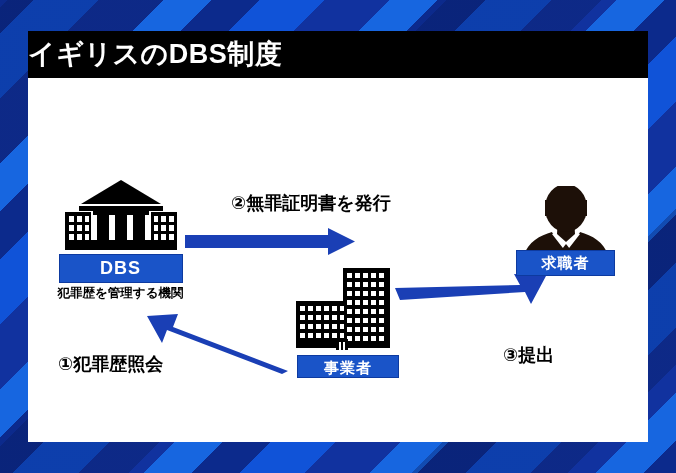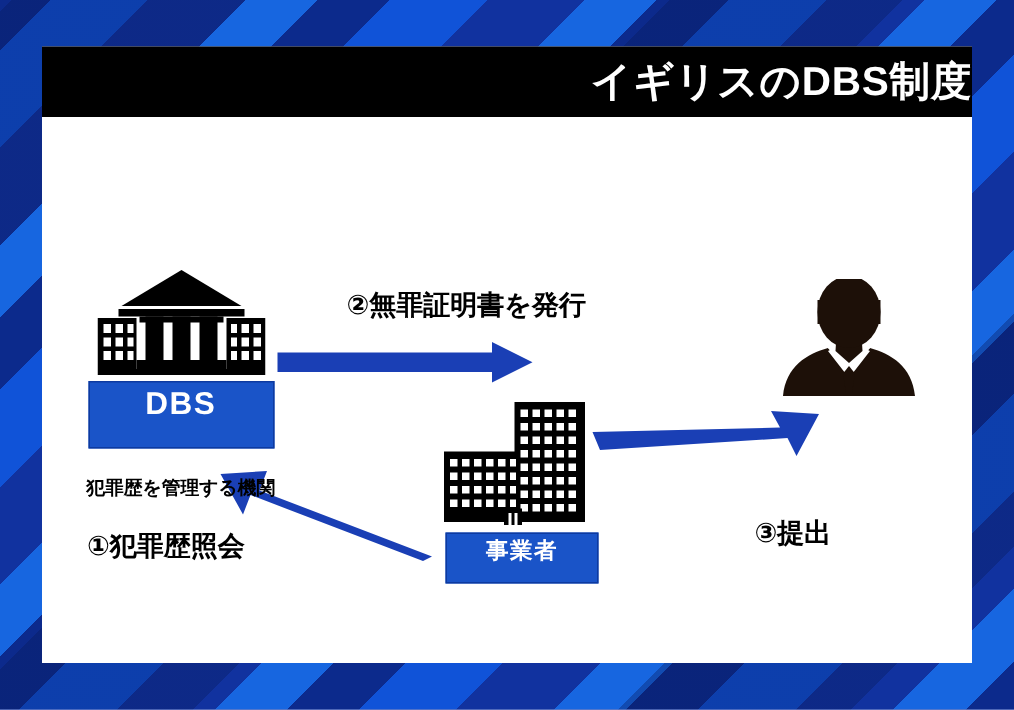--- a/index.html
+++ b/index.html
@@ -32,21 +32,21 @@
   }
 
   
   .card{
     position:absolute;left:28px;top:31px;width:620px;height:411px;
     background:#ffffff;
   }
   .banner{
     position:absolute;left:0;top:0;width:620px;height:47px;
     background:#000000;
-    display:flex;align-items:center;justify-content:flex-end;
+    display:flex;align-items:center;justify-content:flex-start;
   }
   .banner-title{
     color:#ffffff;font-size:27px;font-weight:bold;letter-spacing:.5px;
     line-height:1;white-space:nowrap;
   }
   .canvas{position:absolute;left:0;top:47px;width:620px;height:364px;}
 
   
   .node{position:absolute;}
   .label-box{
@@ -56,29 +56,29 @@
   }
   .caption{
     font-size:12.5px;font-weight:bold;color:#000;text-align:center;
     white-space:nowrap;line-height:1;
   }
 
   
   #node-dbs{left:5px;top:100px;width:175px;}
   #node-dbs .icon-wrap{height:72px;display:flex;align-items:flex-end;justify-content:center;}
   #node-dbs .label-box{
-    width:122px;margin:4px auto 0;padding:4px 0 18px;font-size:21px;letter-spacing:1px;
-  }
-  #node-dbs .caption{margin-top:20px;font-size:12.5px;}
+    width:122px;margin:4px auto 0;padding:4px 0 5px;font-size:18px;letter-spacing:1px;
+  }
+  #node-dbs .caption{margin-top:4px;font-size:12.5px;}
 
   
   #node-employer{left:245px;top:190px;width:150px;}
   #node-employer .icon-wrap{height:85px;display:flex;align-items:flex-end;justify-content:center;}
   #node-employer .label-box{
-    width:100px;margin:2px auto 0;padding:4px 0 13px;font-size:15px;letter-spacing:1px;
+    width:100px;margin:2px auto 0;padding:4px 0 2px;font-size:15px;letter-spacing:1px;
   }
 
   
   #node-jobseeker{left:470px;top:108px;width:135px;}
   #node-jobseeker .icon-wrap{height:78px;display:flex;align-items:flex-end;justify-content:center;}
   #node-jobseeker .label-box{
     width:97px;margin:-14px auto 0;padding:4px 0 5px;font-size:15px;letter-spacing:1px;position:relative;z-index:3;
   }
 
   
@@ -266,20 +266,21 @@
             <path d="M36 47 L48 61 L60 47 L62 48 L48 66 L34 48 Z" fill="#ffffff"></path>
 
             <path d="M48 58 L52 63 L50 76 L46 76 L44 63 Z" fill="#1d1008"></path>
 
             <path d="M40 32 L56 32 L57 48 L48 56 L39 48 Z" fill="#1d1008"></path>
 
             <ellipse cx="48" cy="22" rx="21" ry="24" fill="#1d1008"></ellipse>
             <rect x="27" y="14" width="42" height="16" fill="#1d1008"></rect>
           </svg>
         </div>
+        <div class="label-box">求職者</div>
       </div>
 
       <div class="arrow-label" id="label-step1">①犯罪歴照会</div>
       <div class="arrow-label" id="label-step2">②無罪証明書を発行</div>
       <div class="arrow-label" id="label-step3">③提出</div>
 
     </div>
   </div>
 </div>
 

